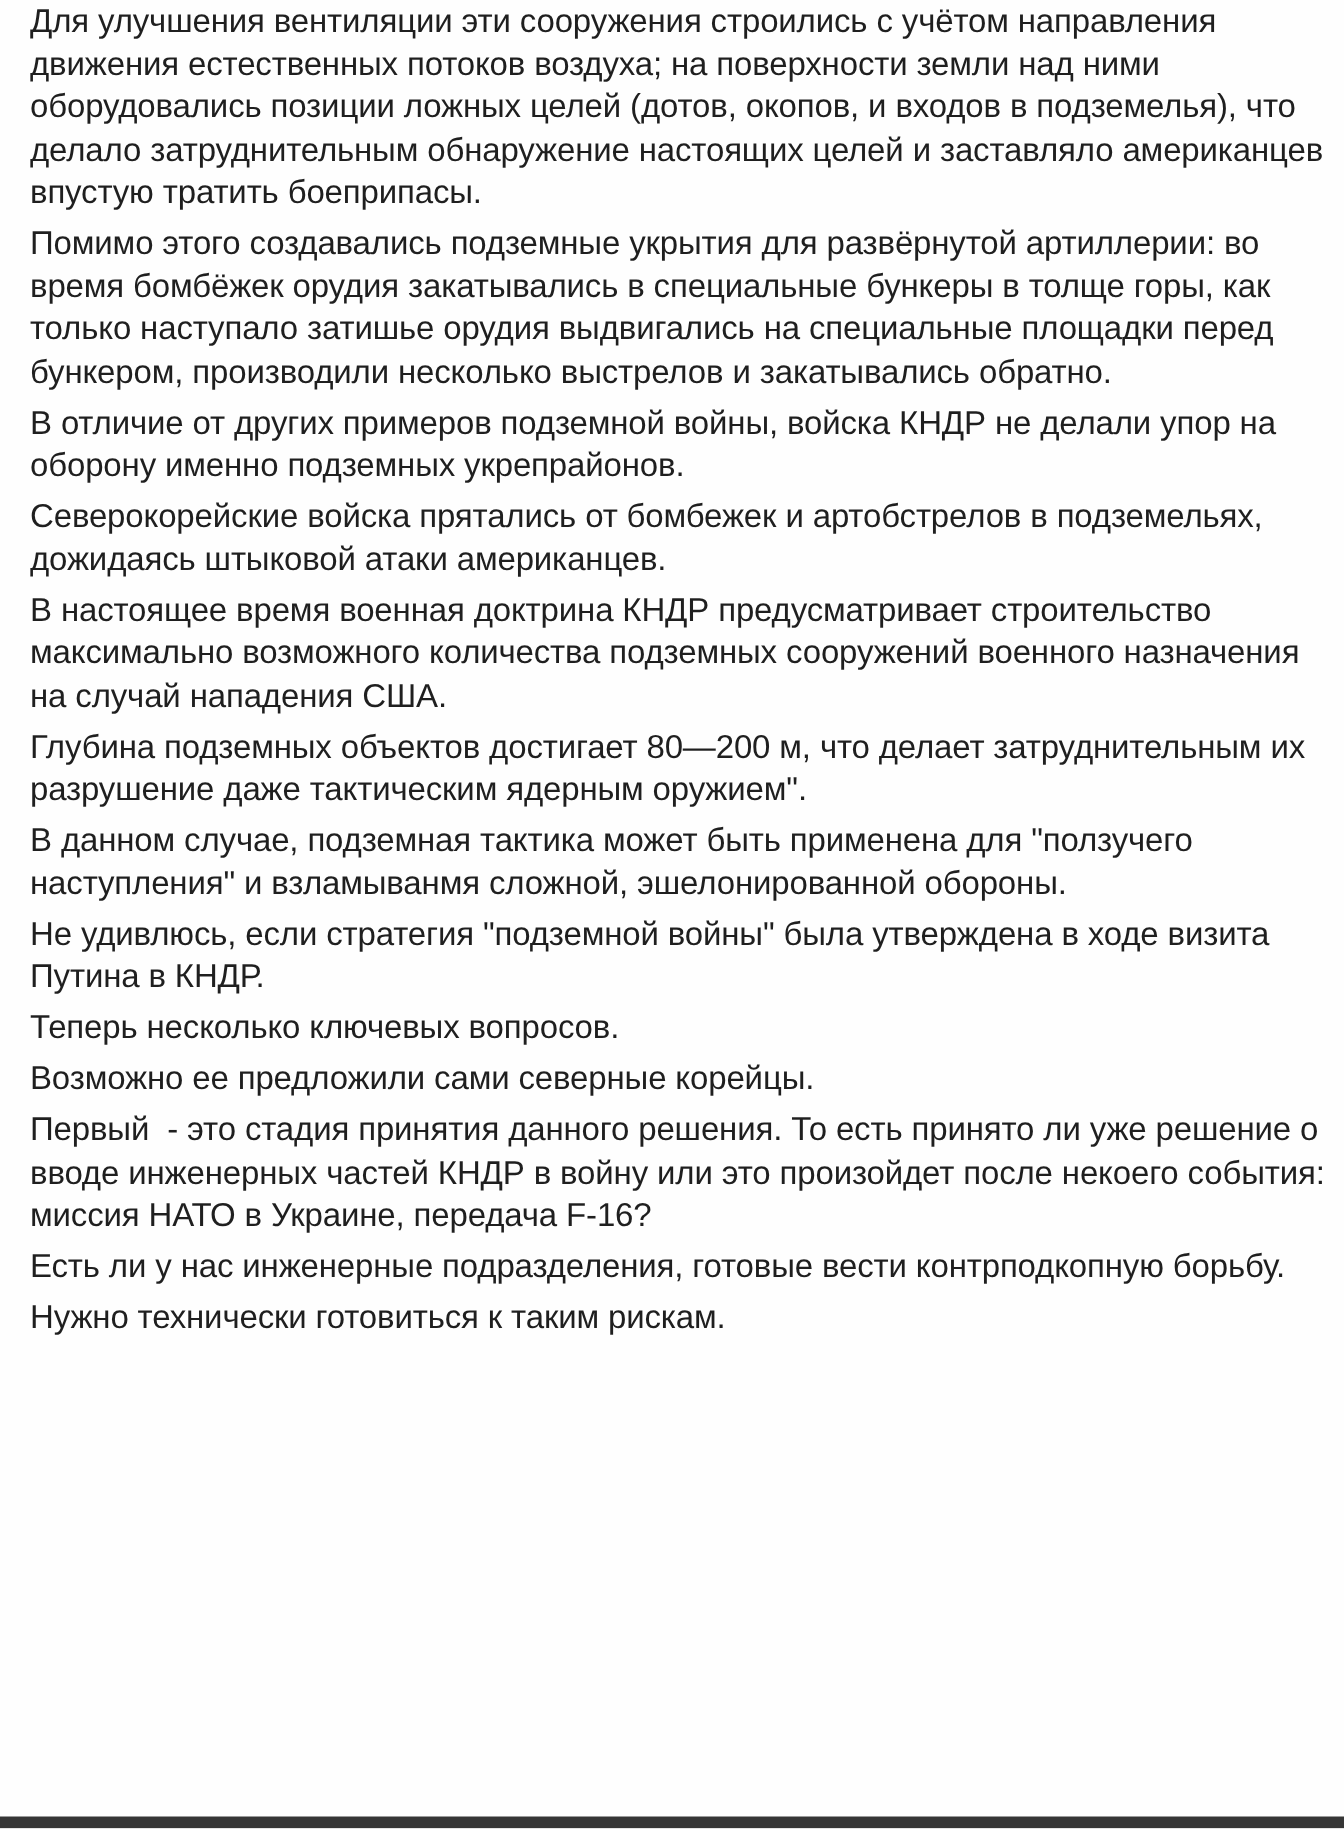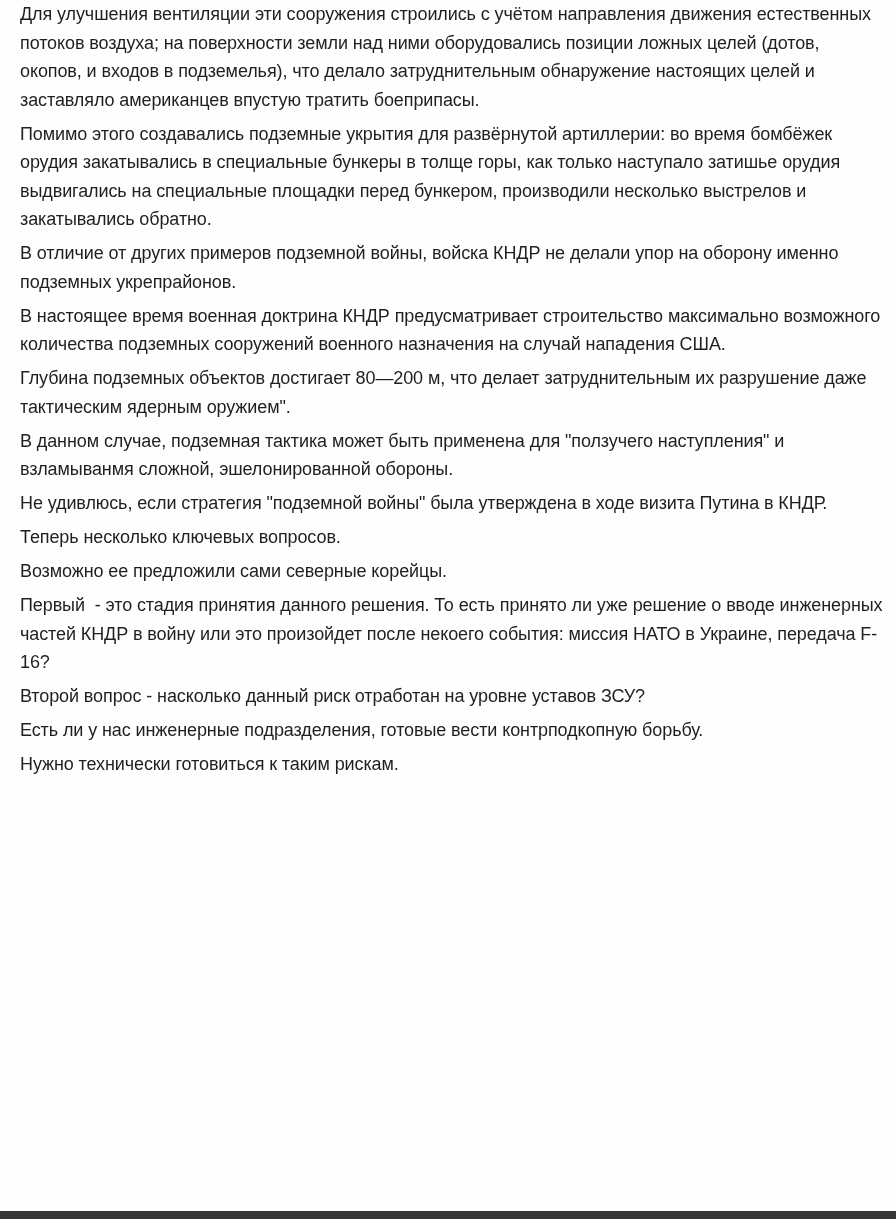--- a/index.html
+++ b/index.html
@@ -15,21 +15,21 @@
   }
   .page {
     position: relative;
     width: 896px;
     height: 1219px;
     overflow: hidden;
     background: var(--bg);
   }
   .doc {
     padding: 0 12px 0 20px;
-    font-size: 18px;
+    font-size: 22px;
     line-height: 28.5px;
     color: var(--text);
     letter-spacing: -0.1px;
   }
   .doc p {
     margin: 0 0 5.5px 0;
     white-space: pre-wrap;
   }
   .bottom-bar {
     position: absolute;
@@ -41,25 +41,25 @@
   }
 </style>
 </head>
 <body>
 
 <div class="page">
   <main class="doc" id="paragraph-list">
       <p>Для улучшения вентиляции эти сооружения строились с учётом направления движения естественных потоков воздуха; на поверхности земли над ними оборудовались позиции ложных целей (дотов, окопов, и входов в подземелья), что делало затруднительным обнаружение настоящих целей и заставляло американцев впустую тратить боеприпасы.</p>
       <p>Помимо этого создавались подземные укрытия для развёрнутой артиллерии: во время бомбёжек орудия закатывались в специальные бункеры в толще горы, как только наступало затишье орудия выдвигались на специальные площадки перед бункером, производили несколько выстрелов и закатывались обратно.</p>
       <p>В отличие от других примеров подземной войны, войска КНДР не делали упор на оборону именно подземных укрепрайонов.</p>
+      <p>Северокорейские войска прятались от бомбежек и артобстрелов в подземельях, дожидаясь штыковой атаки американцев.</p>
       <p>В настоящее время военная доктрина КНДР предусматривает строительство максимально возможного количества подземных сооружений военного назначения на случай нападения США.</p>
       <p>Глубина подземных объектов достигает 80—200 м, что делает затруднительным их разрушение даже тактическим ядерным оружием".</p>
       <p>В данном случае, подземная тактика может быть применена для "ползучего наступления" и взламыванмя сложной, эшелонированной обороны.</p>
       <p>Не удивлюсь, если стратегия "подземной войны" была утверждена в ходе визита Путина в КНДР.</p>
       <p>Теперь несколько ключевых вопросов.</p>
       <p>Возможно ее предложили сами северные корейцы.</p>
       <p>Первый  - это стадия принятия данного решения. То есть принято ли уже решение о вводе инженерных частей КНДР в войну или это произойдет после некоего события: миссия НАТО в Украине, передача F-16?</p>
-      <p>Второй вопрос - насколько данный риск отработан на уровне уставов ЗСУ?</p>
       <p>Есть ли у нас инженерные подразделения, готовые вести контрподкопную борьбу.</p>
       <p>Нужно технически готовиться к таким рискам.</p>
     </main>
   <div class="bottom-bar"></div>
 </div>
 
 </body></html>

